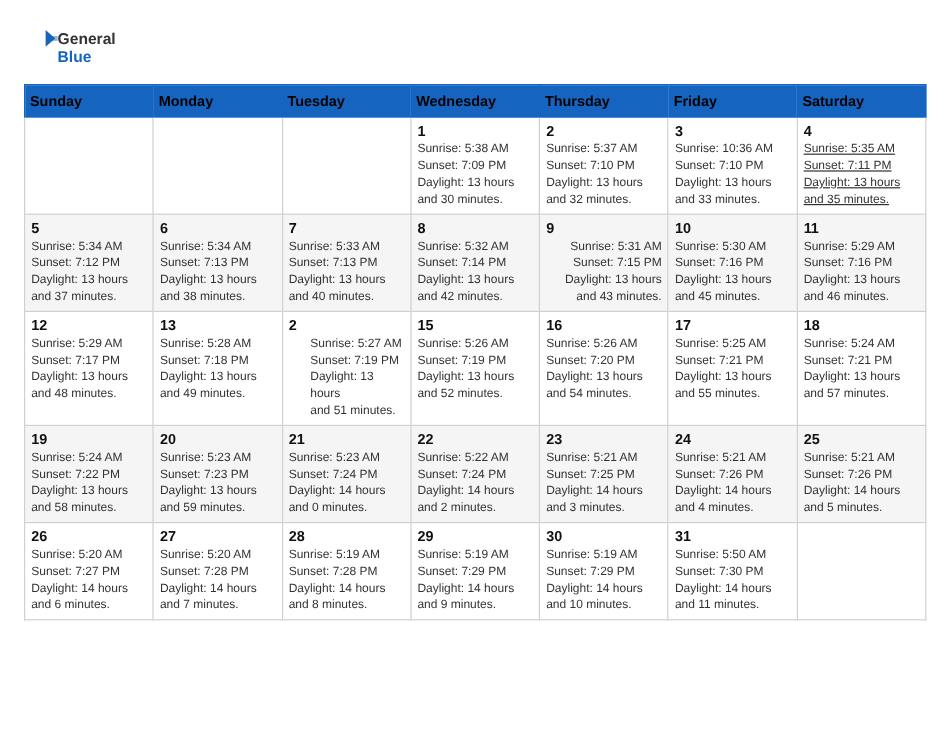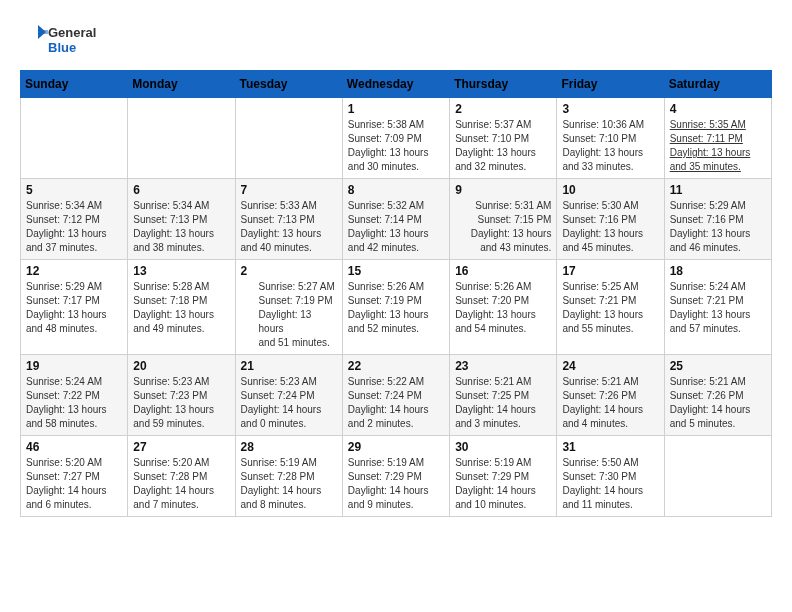--- a/index.html
+++ b/index.html
@@ -289,21 +289,21 @@
         <td>
           <div class="day-num">25</div>
           <div class="day-info" style="white-space: pre-line;">Sunrise: 5:21 AM
 Sunset: 7:26 PM
 Daylight: 14 hours
 and 5 minutes.</div>
         </td>
       </tr>
       <tr>
         <td>
-          <div class="day-num">46</div>
+          <div class="day-num">26</div>
           <div class="day-info" style="white-space: pre-line;">Sunrise: 5:20 AM
 Sunset: 7:27 PM
 Daylight: 14 hours
 and 6 minutes.</div>
         </td>
         <td>
           <div class="day-num">27</div>
           <div class="day-info" style="white-space: pre-line;">Sunrise: 5:20 AM
 Sunset: 7:28 PM
 Daylight: 14 hours

